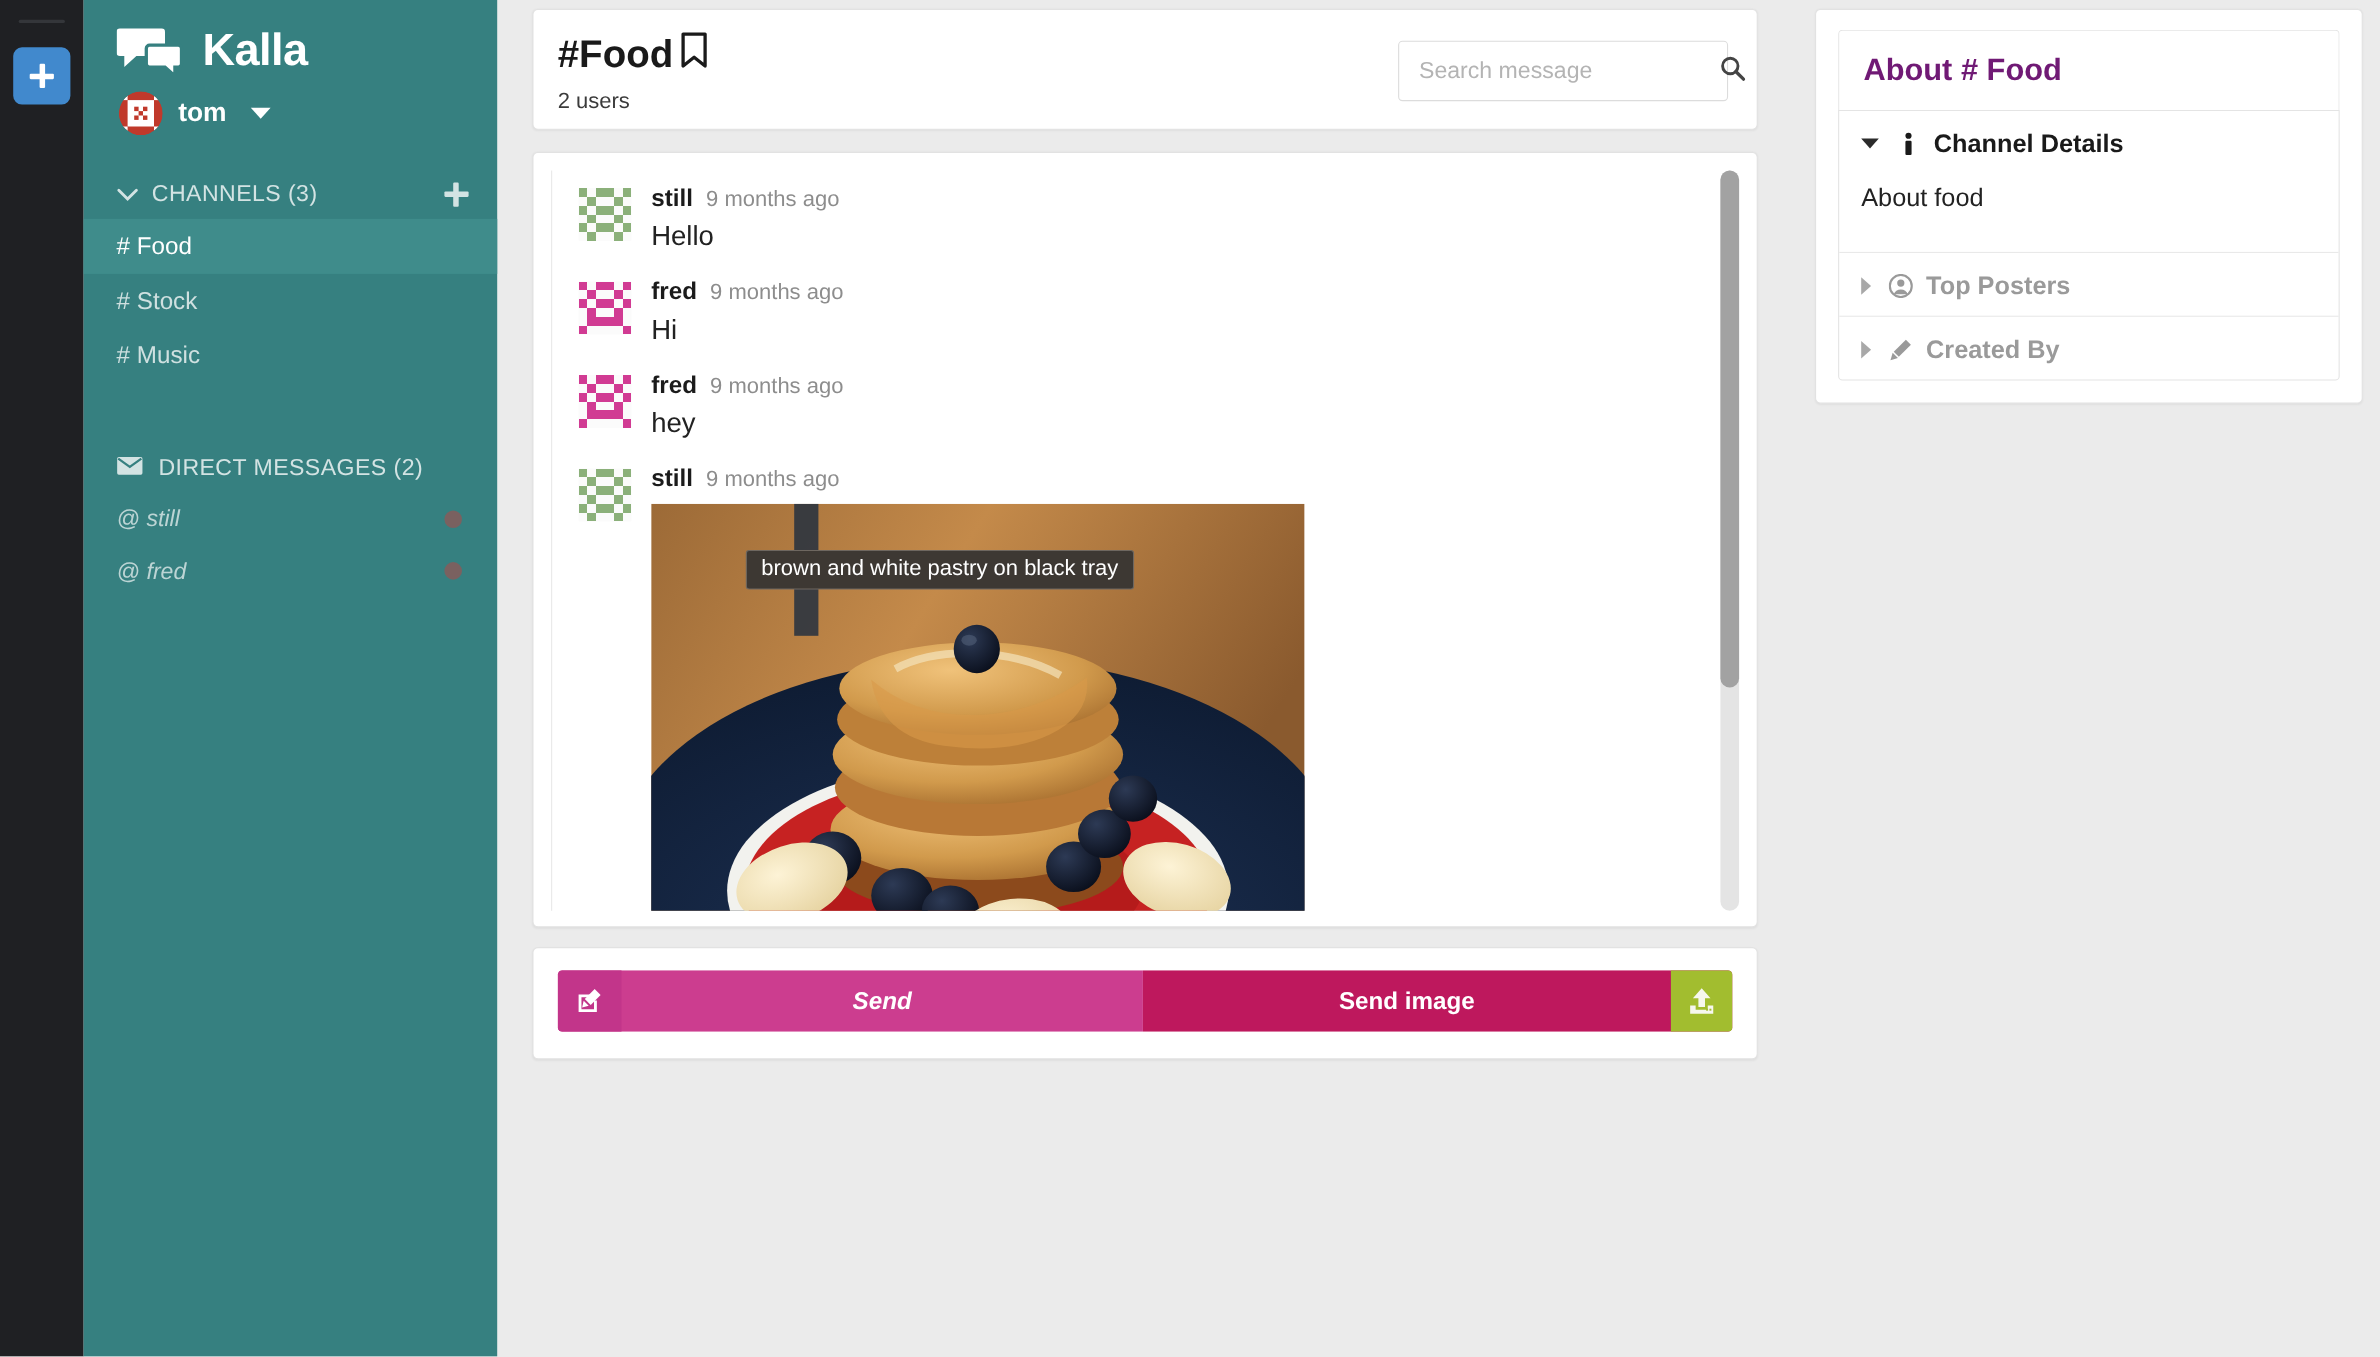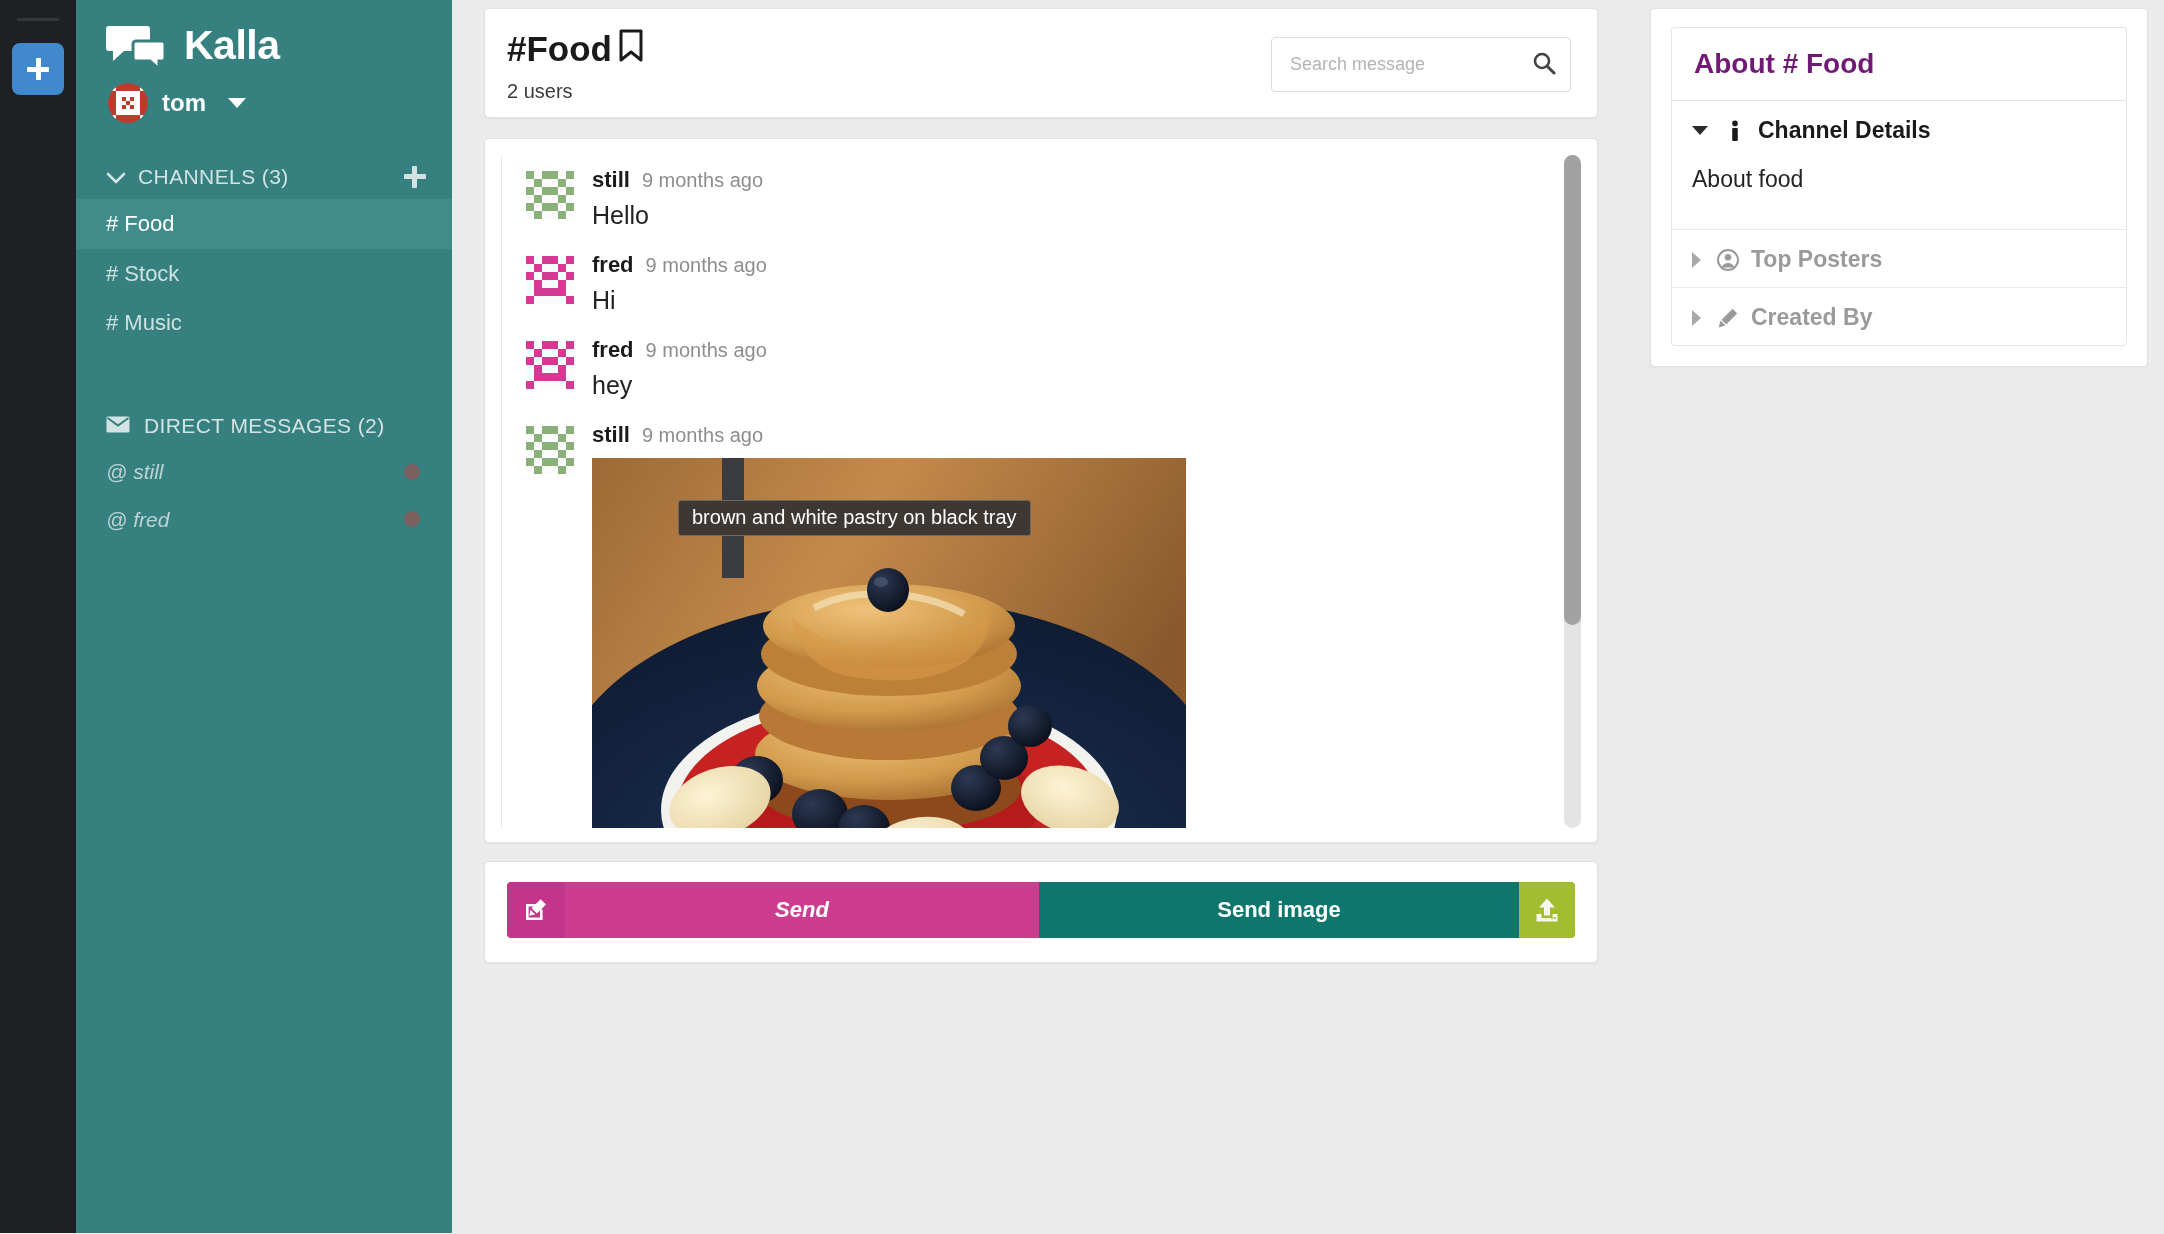--- a/index.html
+++ b/index.html
@@ -119,21 +119,21 @@
   .chan-title {
     font-size: 35px; font-weight: bold; color: #1a1a1a;
     display: flex; align-items: center; gap: 6px; line-height: 1.05;
   }
   .chan-users { font-size: 20px; color: #3b3b3b; margin-top: 10px; }
   .search-wrap {
     width: 300px; height: 55px; border: 1px solid #dcdcdc; border-radius: 4px;
     display: flex; align-items: center; padding: 0 14px 0 16px; margin-top: 10px;
   }
   .search-input {
-    flex: 1 1 auto; border: none; outline: none; font-size: 18px;
+    flex: 1 1 auto; border: none; outline: none; font-size: 21px;
     color: #3a3a3a; background: transparent;
     font-family: "Liberation Sans", sans-serif;
   }
   .search-input::placeholder { color: #b4b4b4; }
 
   
   .messages-card { height: 705px; padding: 16px 16px 0 16px; margin-bottom: 18px; position: relative; }
   .messages-scroll {
     height: 673px; overflow: hidden; position: relative;
     padding-left: 24px; padding-top: 12px;
@@ -183,21 +183,21 @@
     color: #ffffff; font-size: 22px; font-weight: bold;
     padding: 0;
   }
   .btn-send { flex: 0 0 532px; background: #cc3d8f; border-radius: 4px 0 0 4px; }
   .btn-send .icon-seg {
     width: 58px; height: 56px; background: #c2358a;
     display: flex; align-items: center; justify-content: center; flex: 0 0 58px;
     border-radius: 4px 0 0 4px;
   }
   .btn-send .lbl { flex: 1 1 auto; text-align: center; font-style: italic; }
-  .btn-image { flex: 1 1 auto; background: #0f766e; border-radius: 0 4px 4px 0; }
+  .btn-image { flex: 1 1 auto; background: #be185d; border-radius: 0 4px 4px 0; }
   .btn-image .lbl { flex: 1 1 auto; text-align: center; }
   .btn-image .icon-seg {
     width: 56px; height: 56px; background: #a2bd2f;
     display: flex; align-items: center; justify-content: center; flex: 0 0 56px;
     border-radius: 0 4px 4px 0;
   }
 
   
   .right { width: 532px; flex: 0 0 532px; padding: 8px 16px 0 18px; }
   .about-card { padding: 18px 20px 20px 20px; }

